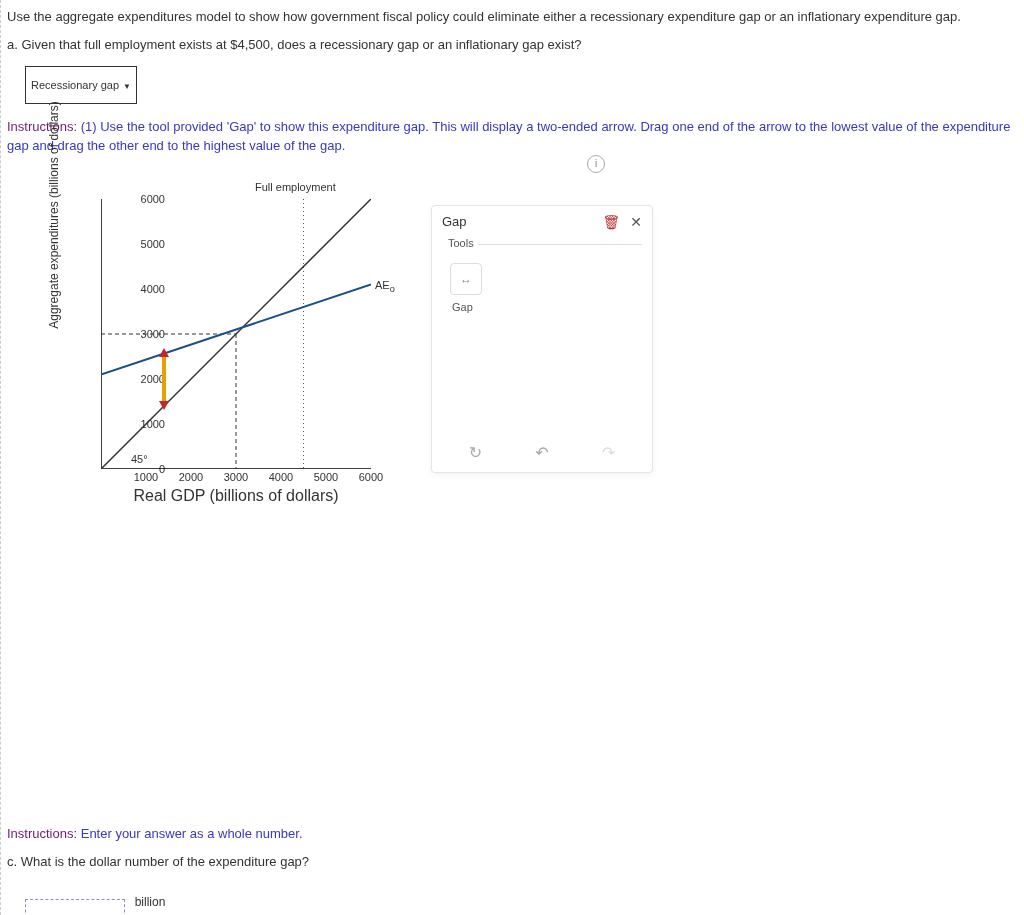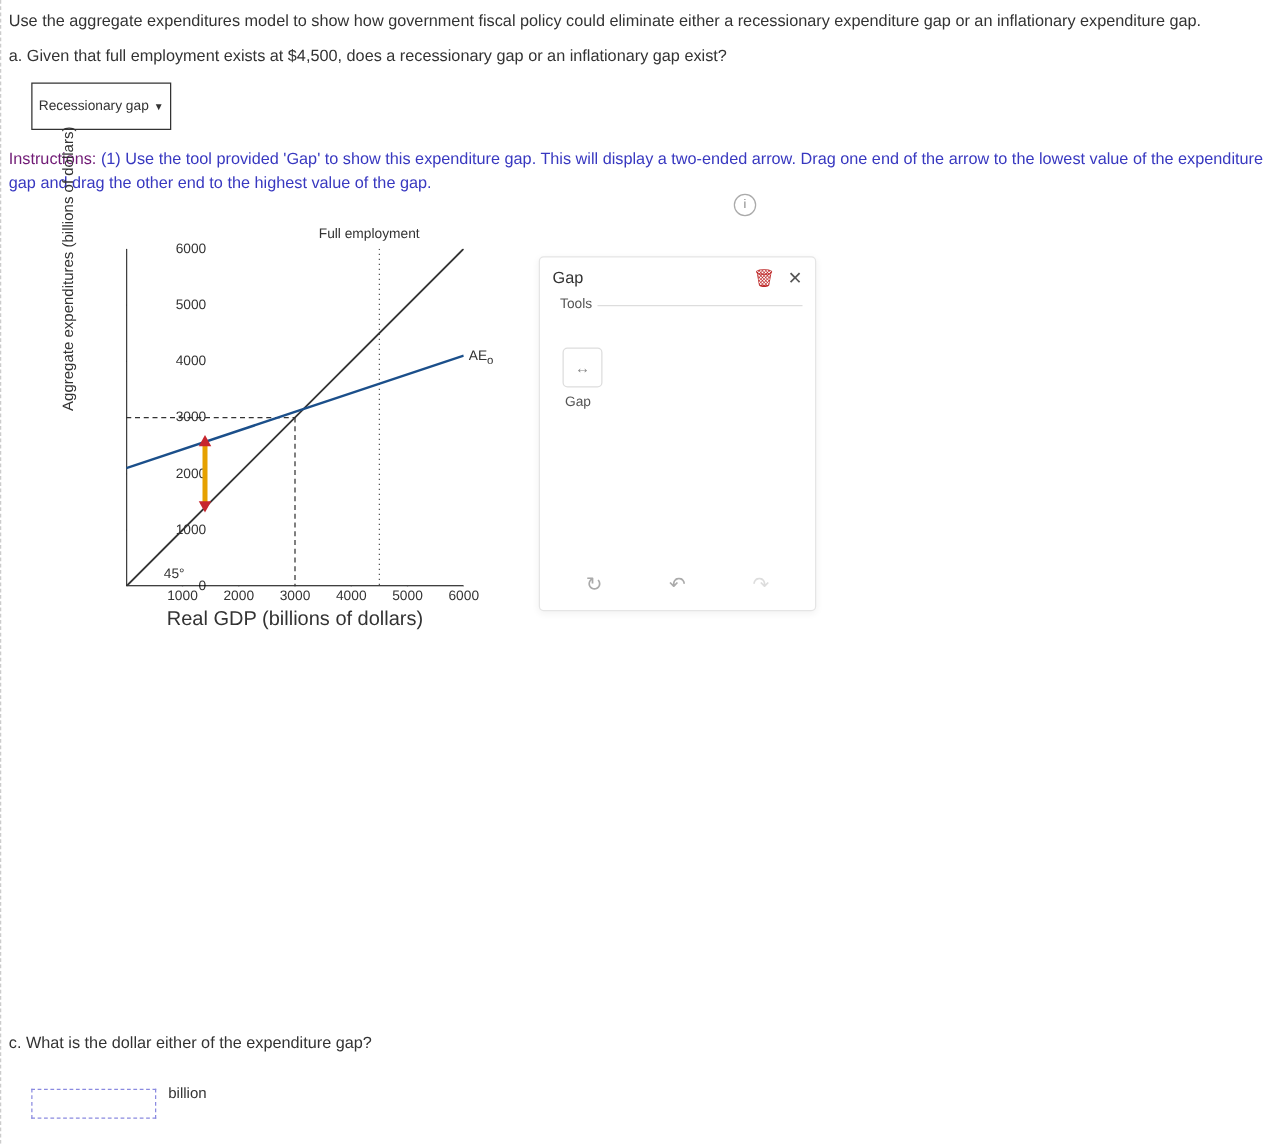--- a/index.html
+++ b/index.html
@@ -98,21 +98,21 @@
     align-items: center;
     padding: 8px 10px;
   }
   .panel-header .title { flex: 1; font-size: 13px; }
   .panel-header .trash { color: #be2a2a; cursor: pointer; font-size: 14px; margin-right: 10px; }
   .panel-header .close { color: #555; cursor: pointer; font-size: 14px; }
   .fieldset-label {
     position: relative;
     margin: 6px 10px 0 18px;
     border-top: 1px solid #ddd;
-    padding-top: 29px;
+    padding-top: 14px;
   }
   .fieldset-label .legend {
     position: absolute;
     top: -8px; left: -6px;
     background: #fff;
     padding: 0 4px;
     font-size: 11px;
     color: #555;
   }
   .tool-btn {
@@ -248,20 +248,23 @@
       <div style="height:110px"></div>
       <div class="panel-footer">
         <span>↻</span>
         <span>↶</span>
         <span style="color:#ddd">↷</span>
       </div>
     </div>
   </div>
 
   <div class="lower-section">
-    <p class="para">c. What is the dollar either of the expenditure gap?</p>
+    <p class="para">
+      <span class="instr-label">Instructions:</span><span class="instr-text"> Enter your answer as a whole number.</span>
+    </p>
+    <p class="para">c. What is the dollar number of the expenditure gap?</p>
     <div>
       <input type="text" class="answer-input" style="">
       <span class="unit-label">billion</span>
     </div>
   </div>
 
 </div>
 
 </body></html>

